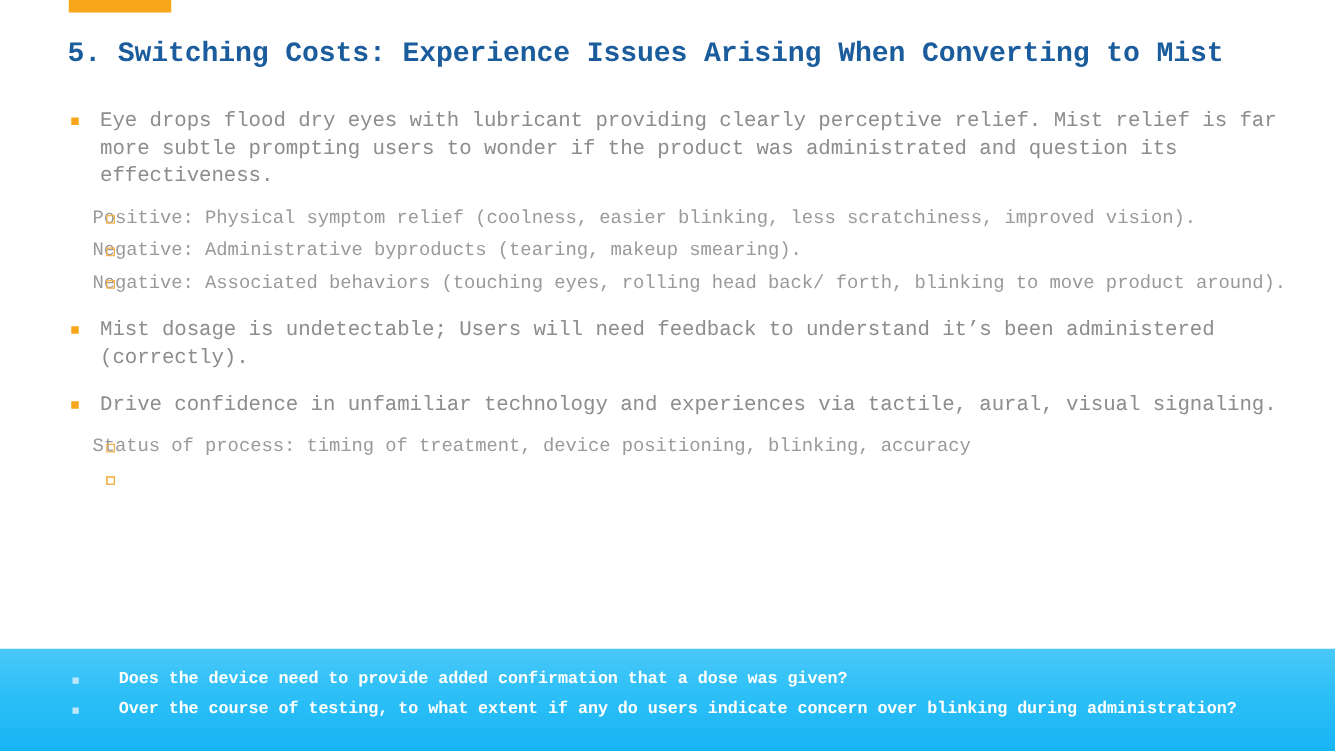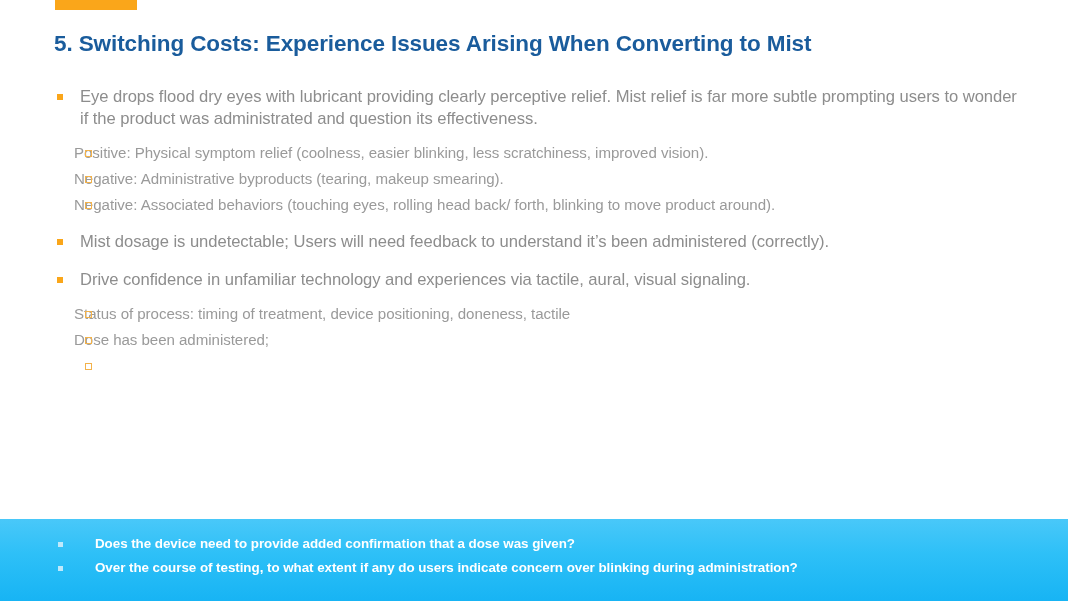--- a/index.html
+++ b/index.html
@@ -15,20 +15,21 @@
     overflow: hidden;
     position: relative;
   }
 
   .slide {
     position: relative;
     width: 1068px;
     height: 601px;
     background: #ffffff;
     overflow: hidden;
+    font-family: Liberation Mono, monospace;
   }
 
   
   .accent-bar {
     position: absolute;
     left: 55px;
     top: -4px;
     width: 82px;
     height: 14px;
     background: #faa61a;
@@ -180,25 +181,24 @@
     </div>
 
     <div class="group">
       <div class="lvl1">
         <span class="marker"></span>
         <span>Drive confidence in unfamiliar technology and experiences via tactile, aural, visual signaling.</span>
       </div>
       <div class="sub-list">
         <div class="lvl2">
           <span class="marker"></span>
-          <span>Status of process: timing of treatment, device positioning, doneness, tactile</span>
-        </div>
-        <div class="lvl2">
-          <span class="marker"></span>
-          <span>Dose has been administered;</span>
+          <span>Status of process: timing of treatment, device positioning, blinking, accuracy</span>
+        </div>
+        <div class="lvl2">
+          <span class="marker"></span>
         </div>
         <div class="lvl2">
           <span class="marker"></span>
         </div>
       </div>
     </div>
 
   </div>
 
   <div class="footer-banner">

